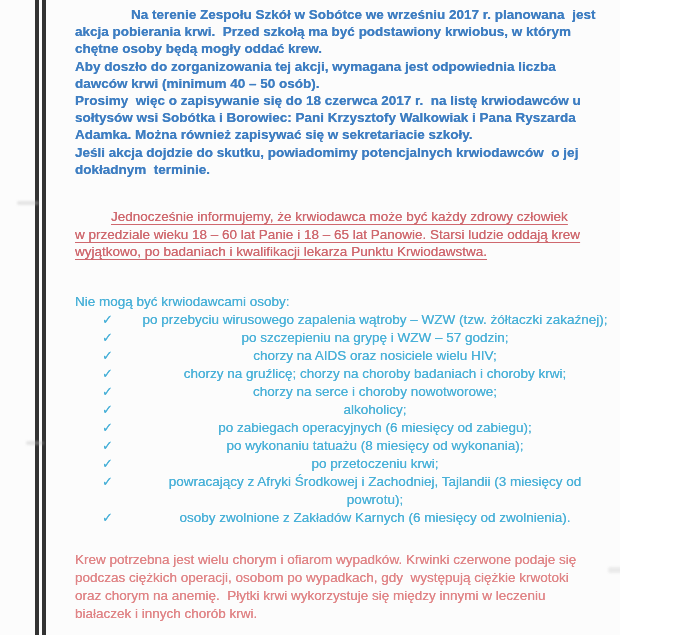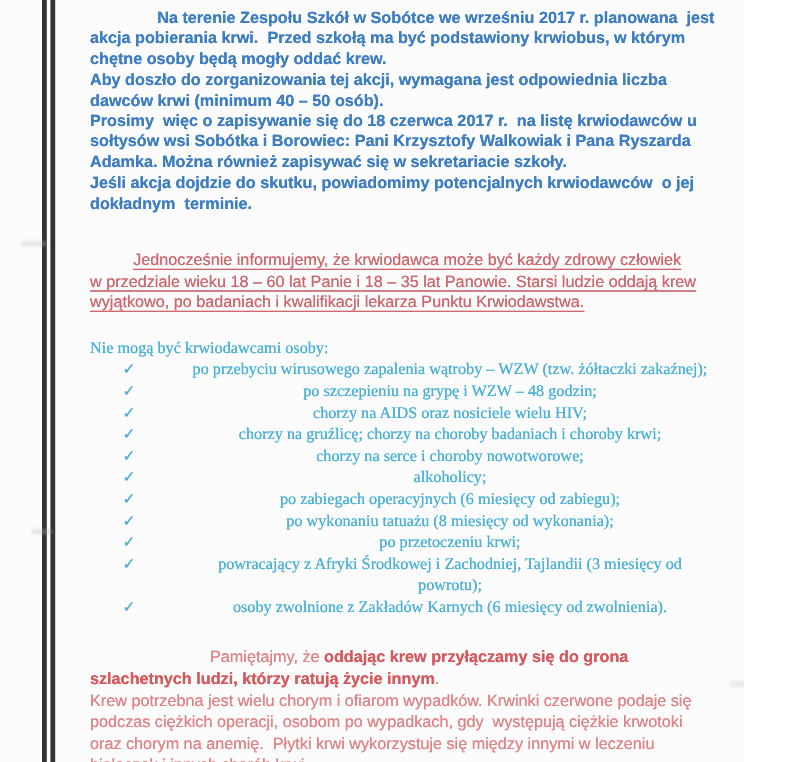--- a/index.html
+++ b/index.html
@@ -65,26 +65,25 @@
     color: var(--color-red_notice, #cf686e);
     font-size: 13.5px;
     line-height: 17.5px;
     text-indent: 36px;
     text-decoration: underline;
     text-decoration-thickness: 1px;
     text-underline-offset: 2.5px;
     text-shadow: 0 0 0.4px currentColor;
   }
   .exclusions {
-    margin-top: 20px;
+    margin-top: 32px;
     color: var(--color-cyan, #4ab1d8);
     font-size: 13.5px;
     line-height: 18px;
     text-shadow: 0 0 0.4px currentColor;
-    font-family: Liberation Serif, serif;
   }
   .check-list { margin-top: 0; }
   .check-row {
     display: flex;
     align-items: flex-start;
     padding-left: 27px;
   }
   .check {
     flex: 0 0 19px;
     width: 19px;
@@ -132,34 +131,34 @@
 chętne osoby będą mogły oddać krew.
 Aby doszło do zorganizowania tej akcji, wymagana jest odpowiednia liczba
 dawców krwi (minimum 40 – 50 osób).
 Prosimy  więc o zapisywanie się do 18 czerwca 2017 r.  na listę krwiodawców u
 sołtysów wsi Sobótka i Borowiec: Pani Krzysztofy Walkowiak i Pana Ryszarda
 Adamka. Można również zapisywać się w sekretariacie szkoły.
 Jeśli akcja dojdzie do skutku, powiadomimy potencjalnych krwiodawców  o jej
 dokładnym  terminie.</p>
 
     <p class="red-underline-block pre">Jednocześnie informujemy, że krwiodawca może być każdy zdrowy człowiek
-w przedziale wieku 18 – 60 lat Panie i 18 – 35 lat Panowie. Starsi ludzie oddają krew
+w przedziale wieku 18 – 60 lat Panie i 18 – 65 lat Panowie. Starsi ludzie oddają krew
 wyjątkowo, po badaniach i kwalifikacji lekarza Punktu Krwiodawstwa.</p>
 
     <div class="exclusions">
       <p>Nie mogą być krwiodawcami osoby:</p>
 
       <div class="check-list">
         <div class="check-row">
           <span class="check">✓</span>
           <span class="item-text pre">po przebyciu wirusowego zapalenia wątroby – WZW (tzw. żółtaczki zakaźnej);</span>
         </div>
         <div class="check-row">
           <span class="check">✓</span>
-          <span class="item-text pre">po szczepieniu na grypę i WZW – 48 godzin;</span>
+          <span class="item-text pre">po szczepieniu na grypę i WZW – 57 godzin;</span>
         </div>
         <div class="check-row">
           <span class="check">✓</span>
           <span class="item-text pre">chorzy na AIDS oraz nosiciele wielu HIV;</span>
         </div>
         <div class="check-row">
           <span class="check">✓</span>
           <span class="item-text pre">chorzy na gruźlicę; chorzy na choroby badaniach i choroby krwi;</span>
         </div>
         <div class="check-row">
@@ -188,24 +187,20 @@
 powrotu);</span>
         </div>
         <div class="check-row">
           <span class="check">✓</span>
           <span class="item-text pre">osoby zwolnione z Zakładów Karnych (6 miesięcy od zwolnienia).</span>
         </div>
       </div>
     </div>
 
     <div class="reminder">
-      <p class="reminder-lead">
-        <span class="r">Pamiętajmy, że </span><span class="b">oddając krew przyłączamy się do grona</span><br>
-        <span class="b">szlachetnych ludzi, którzy ratują życie innym</span><span class="r">.</span>
-      </p>
       <p class="red-body pre">Krew potrzebna jest wielu chorym i ofiarom wypadków. Krwinki czerwone podaje się
 podczas ciężkich operacji, osobom po wypadkach, gdy  występują ciężkie krwotoki
 oraz chorym na anemię.  Płytki krwi wykorzystuje się między innymi w leczeniu
 białaczek i innych chorób krwi.</p>
     </div>
 
   </div>
 </div>
 
 </body></html>

